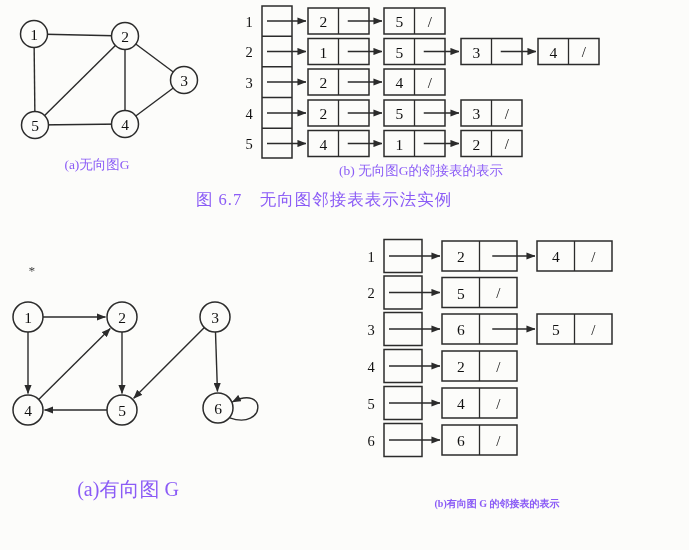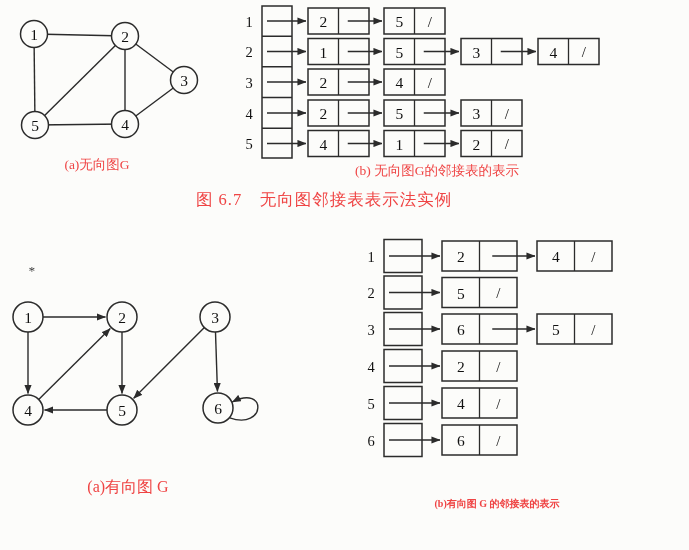--- a/index.html
+++ b/index.html
@@ -10,30 +10,30 @@
     background: #fcfcfa;
     overflow: hidden;
     font-family: "Liberation Serif", "DejaVu Serif", serif;
     color: #1c1c1c;
   }
   #diagram { position: absolute; left: 0; top: 0; }
   .lbl, .cap {
     position: absolute;
     transform: translateX(-50%);
     white-space: nowrap;
-    color: #ef4444;
+    color: #8b5cf6;
     line-height: 1.2;
   }
   .lbl { font-size: 13.5px; }
   .cap { font-size: 16.5px; letter-spacing: 1px; }
   #lbl-g1 { left: 97px;  top: 157px; }
-  #lbl-l1 { left: 437px; top: 163px; }
+  #lbl-l1 { left: 421px; top: 163px; }
   #cap-1  { left: 324px; top: 190px; }
   #stray  { left: 28px;  top: 263px; transform: none; font-size: 13px; font-style: italic; color: #3a3a3a; }
-  #lbl-g2 { left: 128px; top: 477px; font-size: 16px; }
+  #lbl-g2 { left: 128px; top: 477px; font-size: 20px; }
   #lbl-l2 { left: 497px; top: 498px; font-size: 10px; font-weight: bold; }
   #cap-2  { left: 352px; top: 518px; }
 </style>
 </head>
 <body>
 
 <div class="page">
   <svg id="diagram" width="689" height="550" viewBox="0 0 689 550">
       <defs>
         <marker id="arrowhead" viewBox="0 0 10 8" refX="9.5" refY="4" markerWidth="9" markerHeight="7.2" orient="auto" markerUnits="userSpaceOnUse">

